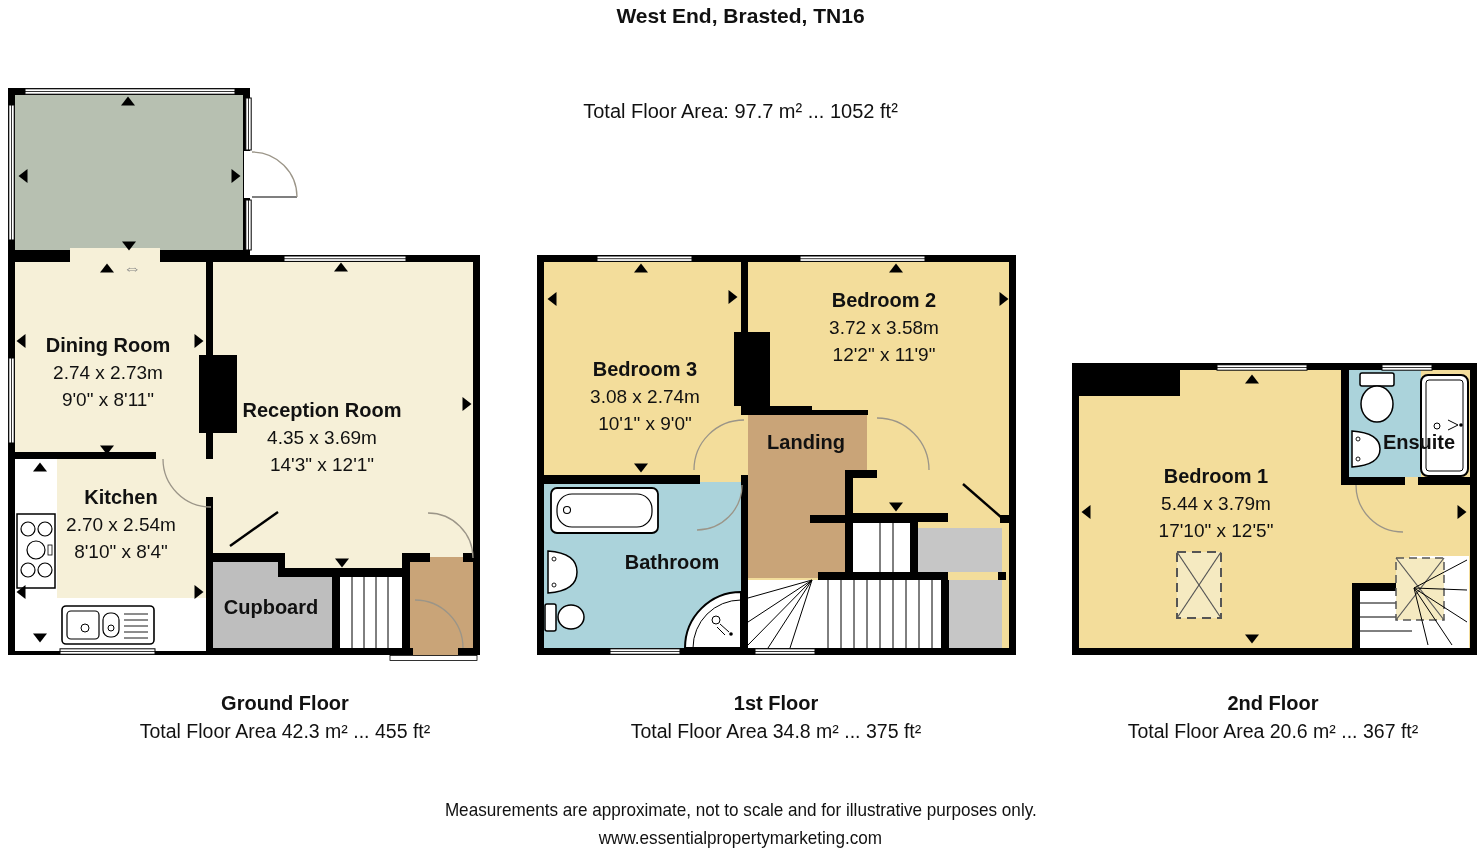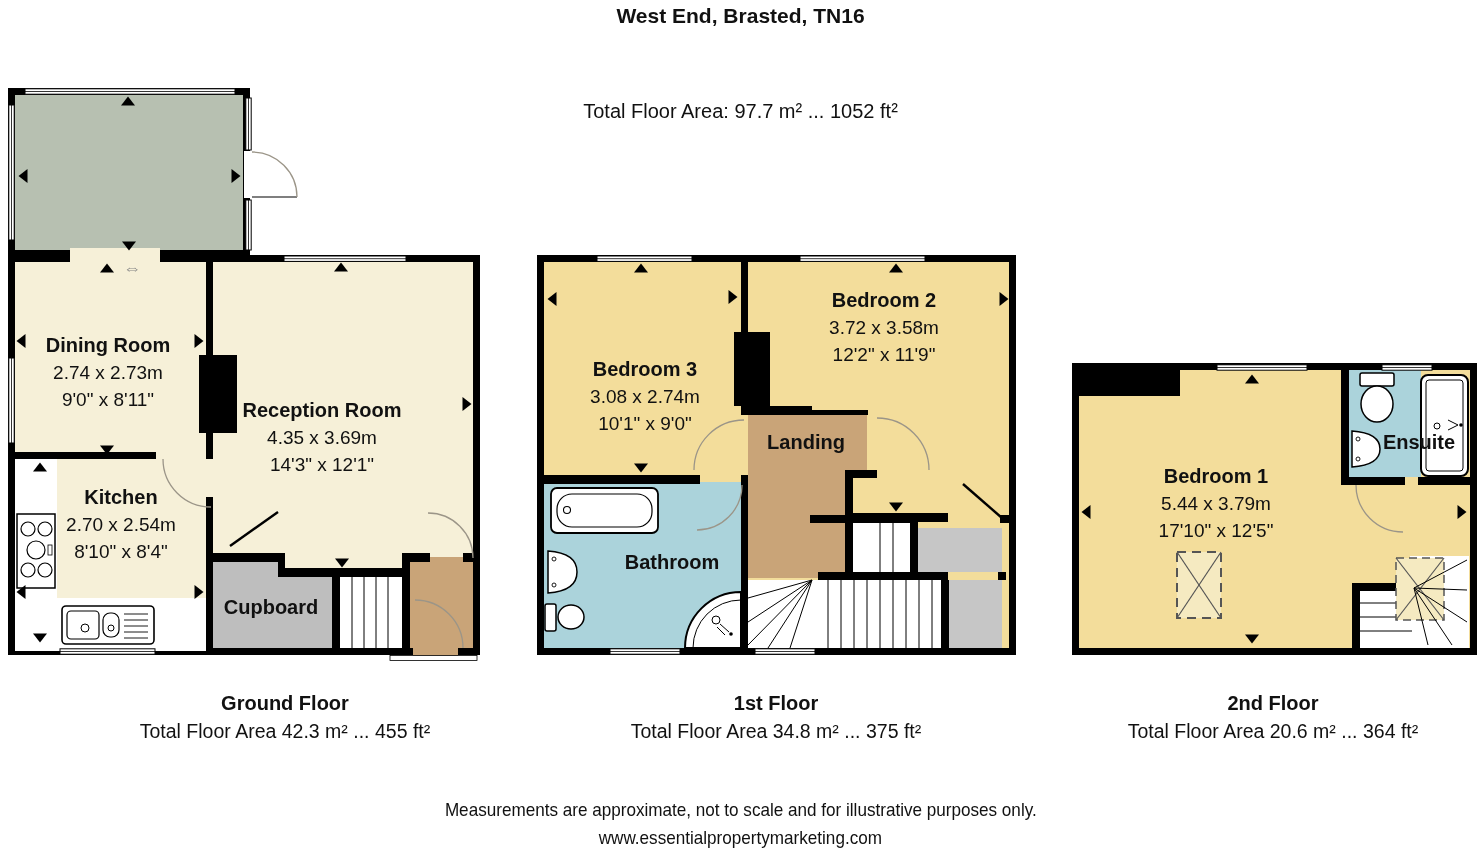--- a/index.html
+++ b/index.html
@@ -368,21 +368,21 @@
 <div class="abs floor-caption" style="left:241px;margin-left:44px;">
   <div class="fc-name">Ground Floor</div>
   <div class="fc-area">Total Floor Area 42.3 m² ... 455 ft²</div>
 </div>
 <div class="abs floor-caption" style="left:776px;">
   <div class="fc-name">1st Floor</div>
   <div class="fc-area">Total Floor Area 34.8 m² ... 375 ft²</div>
 </div>
 <div class="abs floor-caption" style="left:1273px;">
   <div class="fc-name">2nd Floor</div>
-  <div class="fc-area">Total Floor Area 20.6 m² ... 364 ft²</div>
+  <div class="fc-area">Total Floor Area 20.6 m² ... 367 ft²</div>
 </div>
 
 <div class="abs footer">
   <div><span class="narrow">Measurements are approximate, not to scale and for illustrative purposes only.</span></div>
   <div><span class="narrow">www.essentialpropertymarketing.com</span></div>
 </div>
 
 </div>
 
 </body></html>

